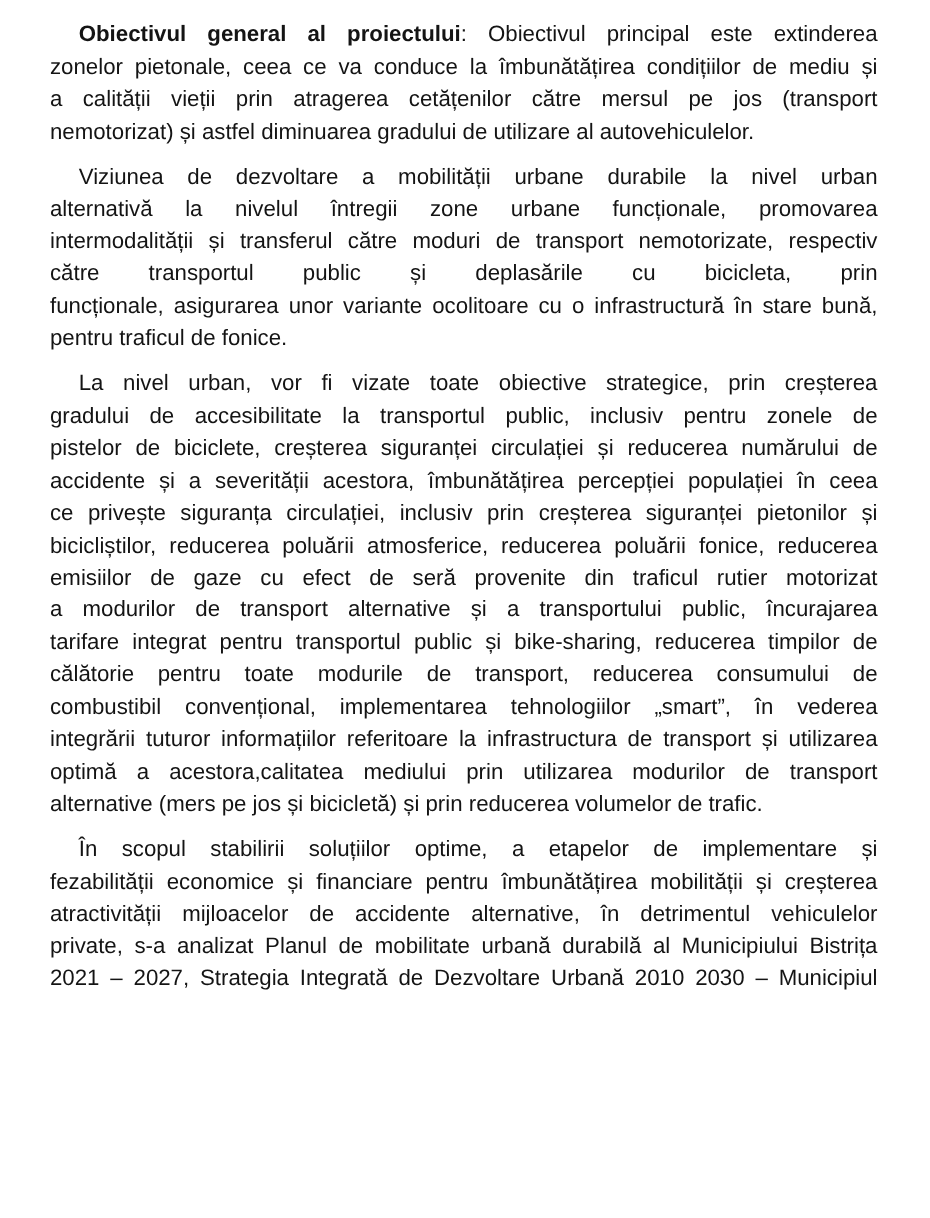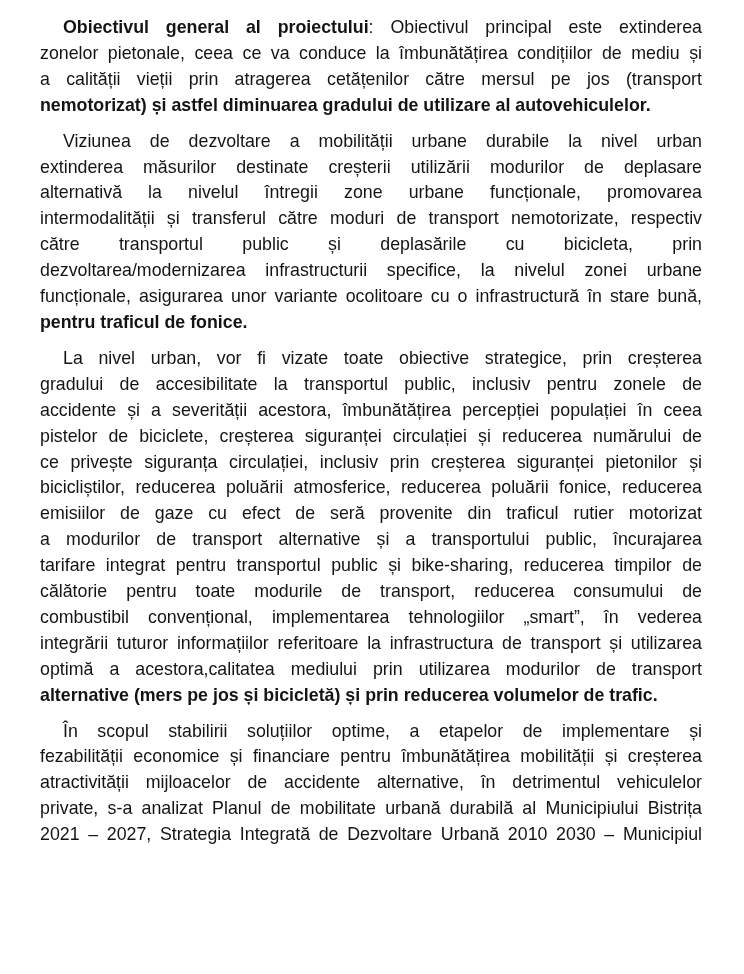--- a/index.html
+++ b/index.html
@@ -27,54 +27,51 @@
   .paragraph {
     margin: 0 0 10px 0;
   }
   .line {
     text-align: justify;
     text-align-last: justify;
   }
   .line.lastline {
     text-align: right;
     text-align-last: left;
-    font-weight: bold;
   }
   .line.indent {
     padding-left: 23px;
   }
   .seg-bold {
     font-weight: bold;
   }
 </style>
 </head>
 <body>
 
 <div class="page" style="background: rgb(255, 255, 255); color: rgb(20, 20, 20);">
     <div class="paragraph">
       <div class="line indent"><span class="seg-bold">Obiectivul general al proiectului</span><span class="seg">: Obiectivul principal este extinderea</span></div>
       <div class="line"><span class="seg">zonelor pietonale, ceea ce va conduce la îmbunătățirea condițiilor de mediu și</span></div>
       <div class="line"><span class="seg">a calității vieții prin atragerea cetățenilor către mersul pe jos (transport</span></div>
       <div class="line lastline"><span class="seg">nemotorizat) și astfel diminuarea gradului de utilizare al autovehiculelor.</span></div>
     </div>
     <div class="paragraph">
       <div class="line indent"><span class="seg">Viziunea de dezvoltare a mobilității urbane durabile la nivel urban</span></div>
-      <div class="line"><span class="seg">extinderea măsurilor destinate creșterii utilizării modurilor de deplasare</span></div>
       <div class="line"><span class="seg">alternativă la nivelul întregii zone urbane funcționale, promovarea</span></div>
       <div class="line"><span class="seg">intermodalității și transferul către moduri de transport nemotorizate, respectiv</span></div>
       <div class="line"><span class="seg">către transportul public și deplasările cu bicicleta, prin</span></div>
-      <div class="line"><span class="seg">dezvoltarea/modernizarea infrastructurii specifice, la nivelul zonei urbane</span></div>
       <div class="line"><span class="seg">funcționale, asigurarea unor variante ocolitoare cu o infrastructură în stare bună,</span></div>
       <div class="line lastline"><span class="seg">pentru traficul de fonice.</span></div>
     </div>
     <div class="paragraph">
       <div class="line indent"><span class="seg">La nivel urban, vor fi vizate toate obiective strategice, prin creșterea</span></div>
       <div class="line"><span class="seg">gradului de accesibilitate la transportul public, inclusiv pentru zonele de</span></div>
+      <div class="line"><span class="seg">pistelor de biciclete, creșterea siguranței circulației și reducerea numărului de</span></div>
       <div class="line"><span class="seg">accidente și a severității acestora, îmbunătățirea percepției populației în ceea</span></div>
-      <div class="line"><span class="seg">pistelor de biciclete, creșterea siguranței circulației și reducerea numărului de</span></div>
       <div class="line"><span class="seg">ce privește siguranța circulației, inclusiv prin creșterea siguranței pietonilor și</span></div>
       <div class="line"><span class="seg">bicicliștilor, reducerea poluării atmosferice, reducerea poluării fonice, reducerea</span></div>
       <div class="line"><span class="seg">emisiilor de gaze cu efect de seră provenite din traficul rutier motorizat</span></div>
       <div class="line"><span class="seg">a modurilor de transport alternative și a transportului public, încurajarea</span></div>
       <div class="line"><span class="seg">tarifare integrat pentru transportul public și bike-sharing, reducerea timpilor de</span></div>
       <div class="line"><span class="seg">călătorie pentru toate modurile de transport, reducerea consumului de</span></div>
       <div class="line"><span class="seg">combustibil convențional, implementarea tehnologiilor „smart”, în vederea</span></div>
       <div class="line"><span class="seg">integrării tuturor informațiilor referitoare la infrastructura de transport și utilizarea</span></div>
       <div class="line"><span class="seg">optimă a acestora,calitatea mediului prin utilizarea modurilor de transport</span></div>
       <div class="line lastline"><span class="seg">alternative (mers pe jos și bicicletă) și prin reducerea volumelor de trafic.</span></div>

